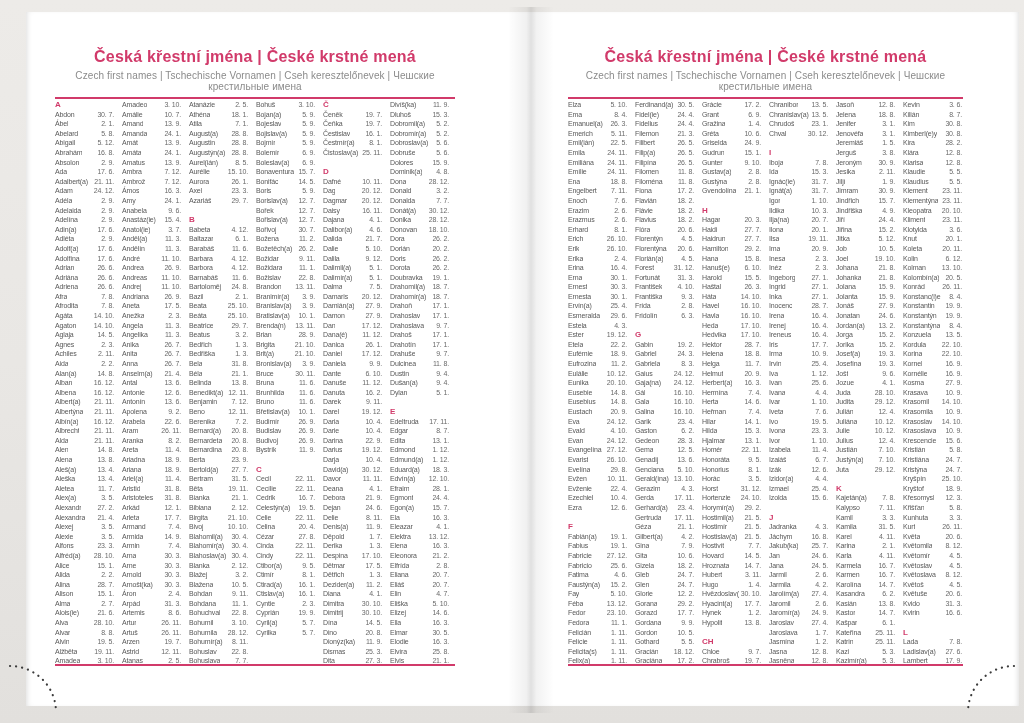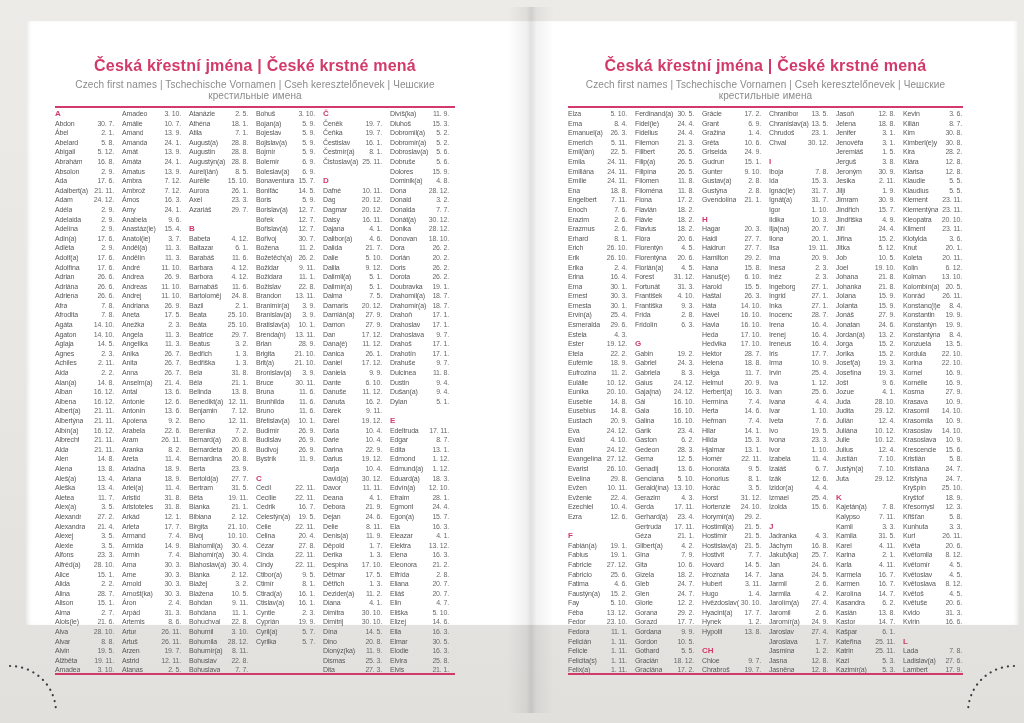--- a/index.html
+++ b/index.html
@@ -1,21 +1,21 @@
 <!DOCTYPE html>
 <html style="--accent: #d13a6a;"><head>
 <meta charset="utf-8">
 <style>
   html,body{margin:0;padding:0;}
   body{
     width:1024px;height:723px;position:relative;overflow:hidden;
     background:linear-gradient(180deg,#edebe8 0%,#e9e7e4 50%,#e2e0dd 100%);
     font-family:"Liberation Sans",sans-serif;
   }
-  .page{position:absolute;top:21px;height:604px;background:#ffffff;}
+  .page{position:absolute;top:12px;height:694px;background:#ffffff;}
   .page.left{left:26px;width:505px;box-shadow:inset 4px 0 6px -4px rgba(0,0,0,.18);}
   .page.right{left:531px;width:488px;box-shadow:inset -4px 0 6px -4px rgba(0,0,0,.18);}
   .gutter{position:absolute;left:508px;top:7px;width:46px;height:706px;pointer-events:none;
     background:linear-gradient(to right,rgba(0,0,0,0) 0%,rgba(0,0,0,.06) 40%,rgba(0,0,0,.12) 50%,rgba(0,0,0,.05) 62%,rgba(0,0,0,0) 100%);}
   .pg-head{position:absolute;top:36px;text-align:center;}
   .page.left  .pg-head{left:29px;width:400px;}
   .page.right .pg-head{left:37px;width:395px;}
   .title{font-size:16px;font-weight:bold;color:var(--accent,#d13a6a);letter-spacing:.2px;}
   .subtitle{font-size:10px;color:#8b8b8b;margin-top:4px;letter-spacing:.1px;}
   .head-rule{height:2px;background:var(--accent,#d13a6a);margin-top:5px;}

